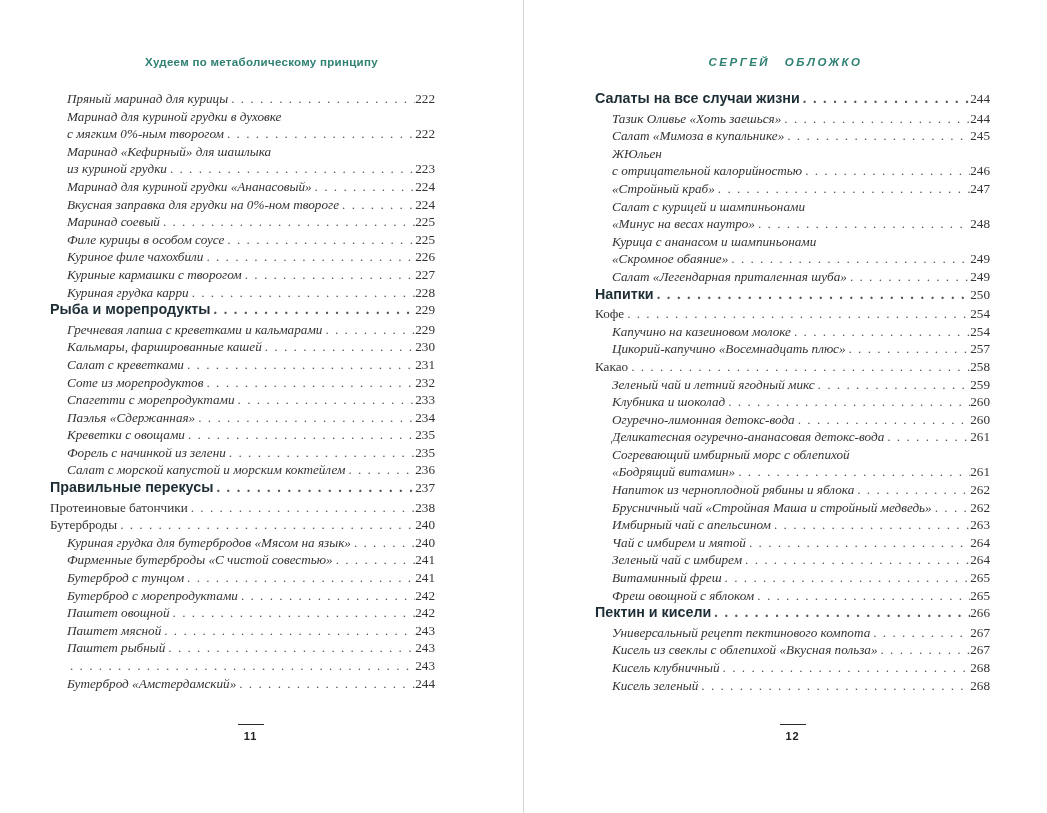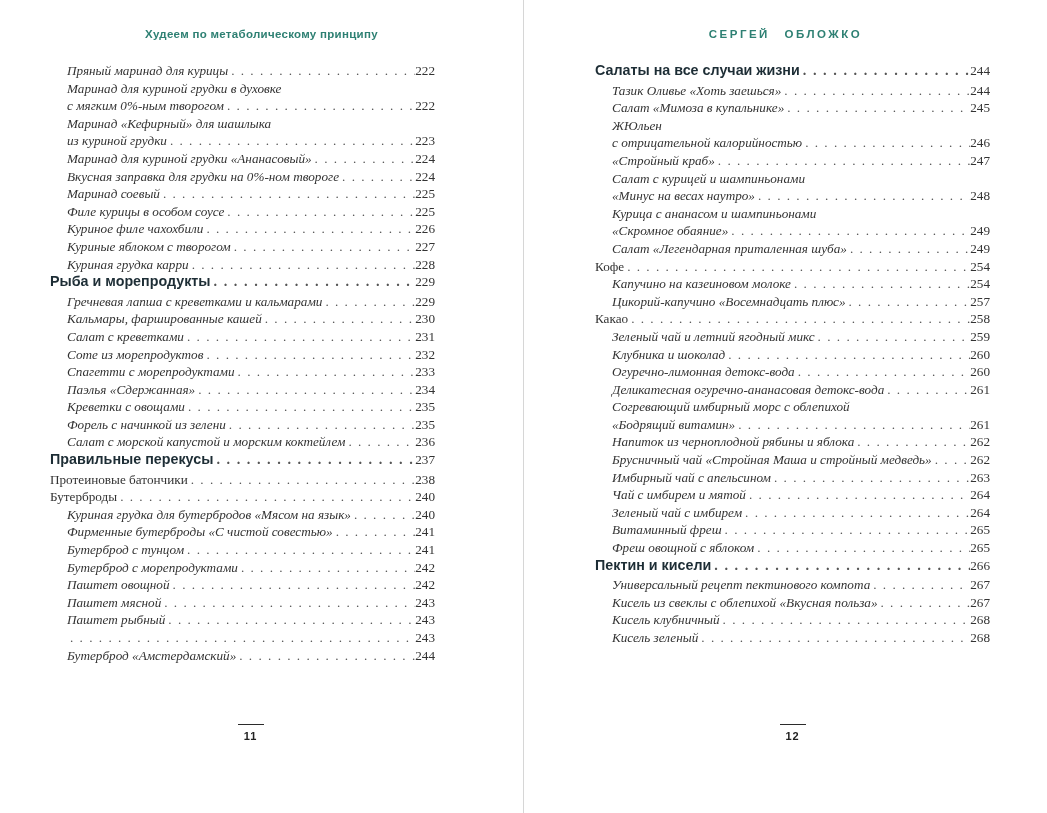--- a/index.html
+++ b/index.html
@@ -18,24 +18,24 @@
   .page { position:absolute; top:0; height:100%; }
   .page.left  { left:0;     width:523px; }
   .page.right { left:524px; width:523px; }
 
   .page-header {
     text-align:center;
     font-family:"Liberation Sans", sans-serif;
     font-weight:bold;
     font-size:11.5px;
     color:var(--teal, #2e8073);
-    margin-top:28px;
+    margin-top:56px;
   }
   .page.left  .page-header { letter-spacing:0.3px; }
-  .page.right .page-header { letter-spacing:2.5px; word-spacing:9px; }
+  .page.right .page-header { letter-spacing:2.5px; word-spacing:9px;font-style:italic; }
 
   .toc { margin-top:22px; }
   .page.left  .toc { margin-left:50px; margin-right:88px; }
   .page.right .toc { margin-left:71px; margin-right:57px; }
 
   .toc-row {
     display:flex; align-items:baseline;
     font-size:13.2px; line-height:17.6px;
     color:#333333;
   }
@@ -133,21 +133,21 @@
           <span class="t">Филе курицы в особом соусе</span>
           <span class="dots"></span>
           <span class="pg">225</span>
         </div>
         <div class="toc-row recipe ind">
           <span class="t">Куриное филе чахохбили</span>
           <span class="dots"></span>
           <span class="pg">226</span>
         </div>
         <div class="toc-row recipe ind">
-          <span class="t">Куриные яблоком с творогом</span>
+          <span class="t">Куриные кармашки с творогом</span>
           <span class="dots"></span>
           <span class="pg">227</span>
         </div>
         <div class="toc-row recipe ind">
           <span class="t">Куриная грудка карри</span>
           <span class="dots"></span>
           <span class="pg">228</span>
         </div>
         <div class="toc-row sect">
           <span class="t">Рыба и морепродукты</span>
@@ -312,20 +312,25 @@
         <div class="toc-row recipe ind">
           <span class="t">«Скромное обаяние»</span>
           <span class="dots"></span>
           <span class="pg">249</span>
         </div>
         <div class="toc-row recipe ind">
           <span class="t">Салат «Легендарная приталенная шуба»</span>
           <span class="dots"></span>
           <span class="pg">249</span>
         </div>
+        <div class="toc-row sect">
+          <span class="t">Напитки</span>
+          <span class="dots"></span>
+          <span class="pg">250</span>
+        </div>
         <div class="toc-row plain">
           <span class="t">Кофе</span>
           <span class="dots"></span>
           <span class="pg">254</span>
         </div>
         <div class="toc-row recipe ind">
           <span class="t">Капучино на казеиновом молоке</span>
           <span class="dots"></span>
           <span class="pg">254</span>
         </div>

